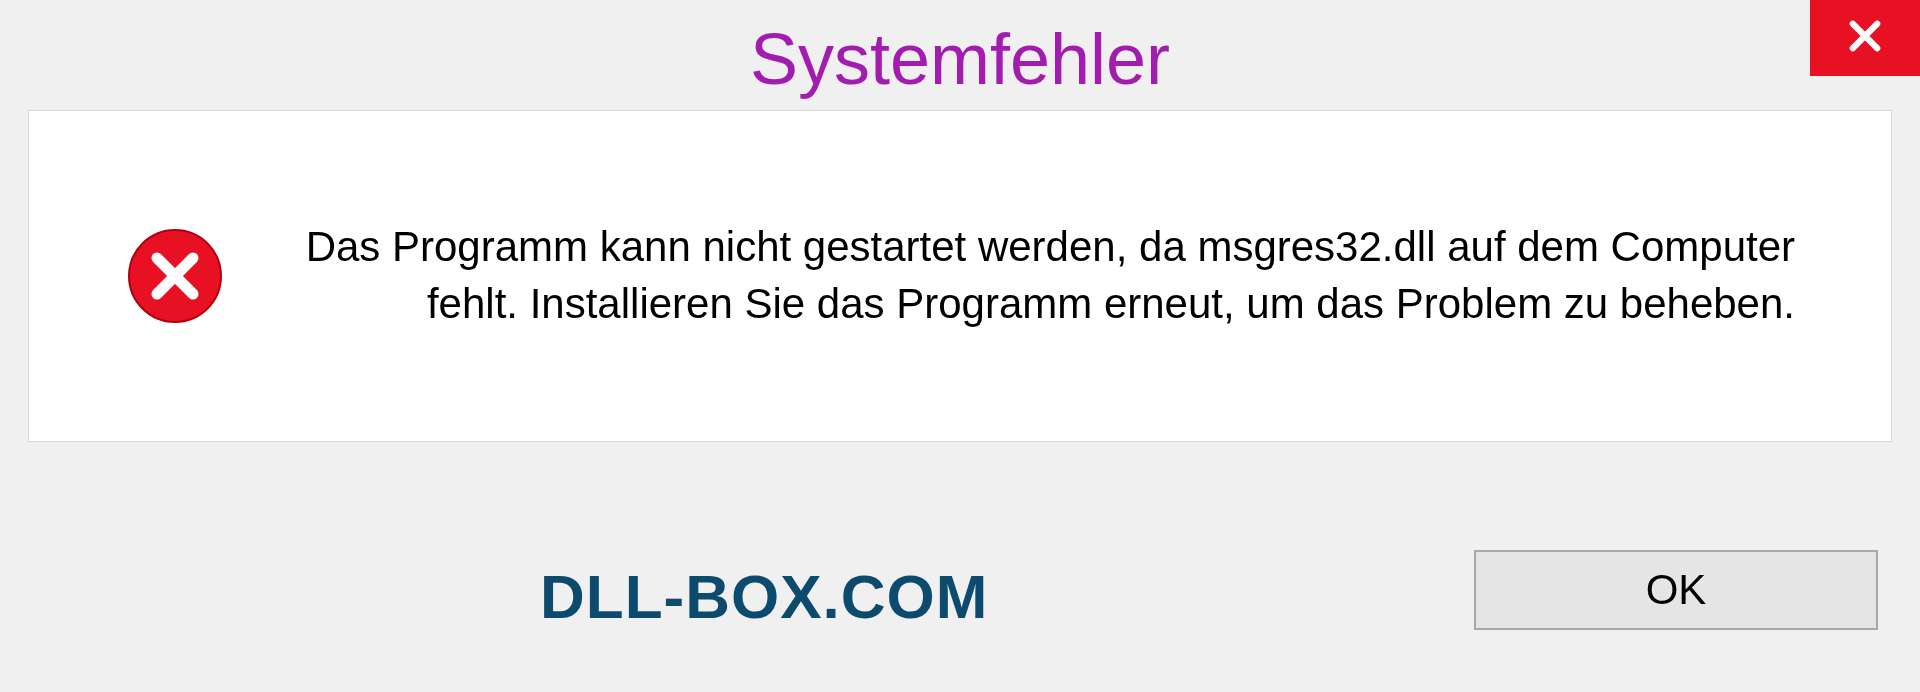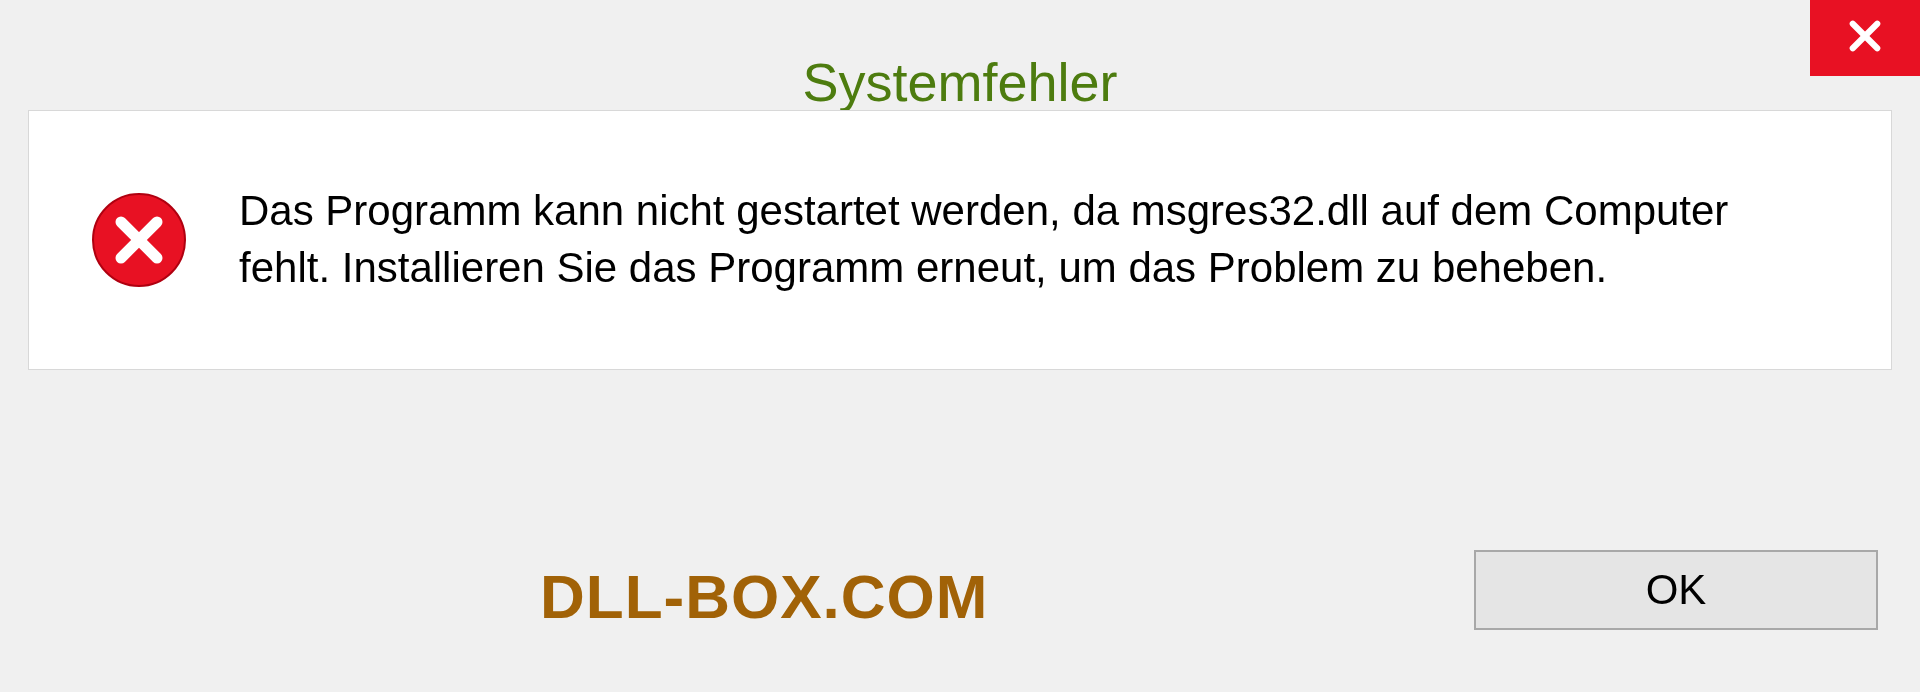--- a/index.html
+++ b/index.html
@@ -15,24 +15,23 @@
       font-family: "Segoe UI", Tahoma, Arial, sans-serif;
       position: relative;
       overflow: hidden;
     }
     
     .dialog-title {
       position: absolute;
       top: 18px;
       left: 50%;
       transform: translateX(-50%);
-      font-size: 54px;
+      font-size: 72px;
       font-weight: 400;
-      color: #4d7c0f;
-      margin-top: 33px;
+      color: #a21caf;
     }
     
     .close-button {
       position: absolute;
       top: 0;
       right: 0;
       width: 110px;
       height: 76px;
       background: #e81123;
       display: flex;
@@ -44,27 +43,28 @@
     .close-button svg {
       width: 42px;
       height: 42px;
     }
     
     .content-panel {
       position: absolute;
       top: 110px;
       left: 28px;
       right: 28px;
-      height: 260px;
+      height: 332px;
       background: #ffffff;
       border: 1px solid #d8d8d8;
       display: flex;
       align-items: center;
-      padding: 0 60px;
+      padding: 0 96px;
       gap: 50px;
+      text-align: right;
     }
     
     .error-icon-circle {
       width: 100px;
       height: 100px;
       flex-shrink: 0;
       display: flex;
       align-items: center;
       justify-content: center;
     }
@@ -80,21 +80,21 @@
       color: #000;
       font-weight: 400;
     }
     
     .watermark {
       position: absolute;
       bottom: 60px;
       left: 540px;
       font-size: 62px;
       font-weight: 900;
-      color: #a16207;
+      color: #0c4a6e;
       letter-spacing: 1px;
       font-family: Arial, sans-serif;
     }
     
     .ok-button {
       position: absolute;
       bottom: 62px;
       right: 42px;
       width: 404px;
       height: 80px;

